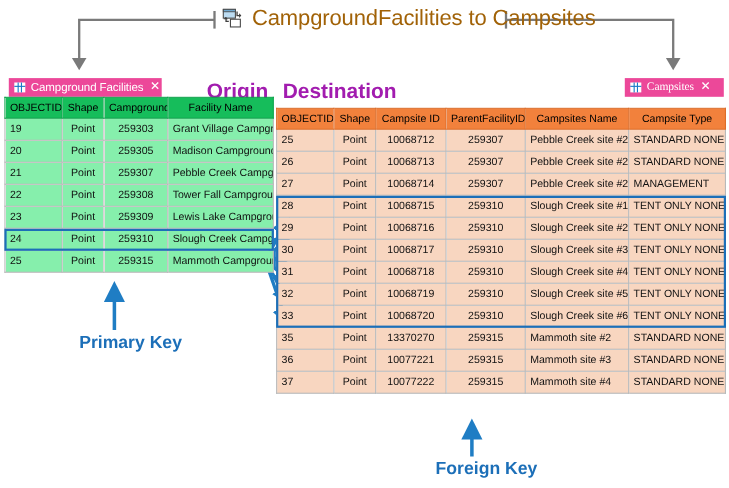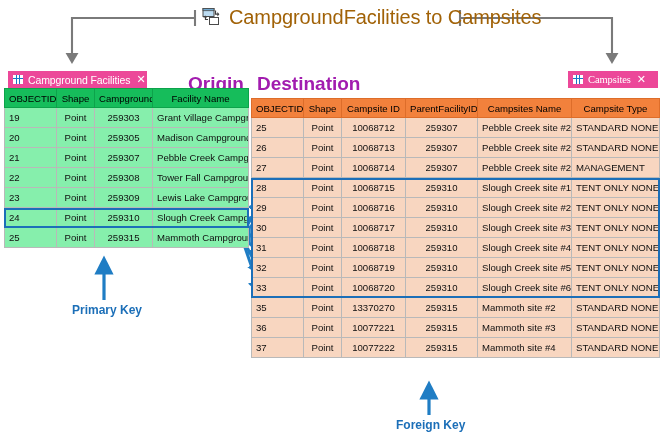--- a/index.html
+++ b/index.html
@@ -151,21 +151,21 @@
     border: 2px solid #1c6fb8;
     box-sizing: border-box;
     pointer-events: none;
   }
   #hl-origin { left: 4px; top: 225px; width: 244px; height: 21px; }
   #hl-dest  { left: 251px; top: 198px; width: 408px; height: 101px; }
 
   
   .key-label {
     position: absolute;
-    font-size: 12px;
+    font-size: 16px;
     font-weight: bold;
     color: #1c6fb8;
     white-space: nowrap;
   }
   #primary-key-label { left: 72px; top: 303px; }
   #foreign-key-label { left: 396px; top: 418px; }
 </style>
 </head>
 <body>
 

